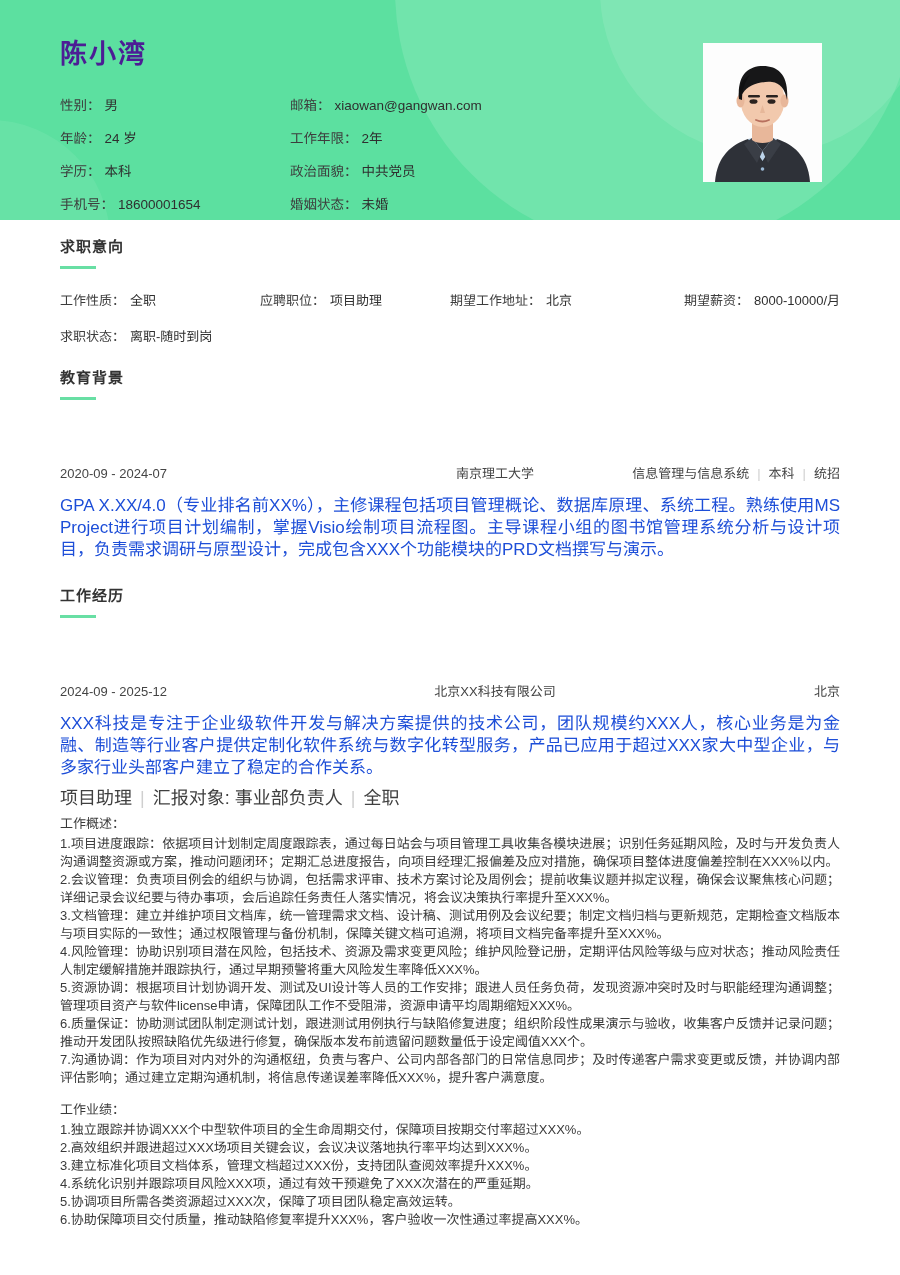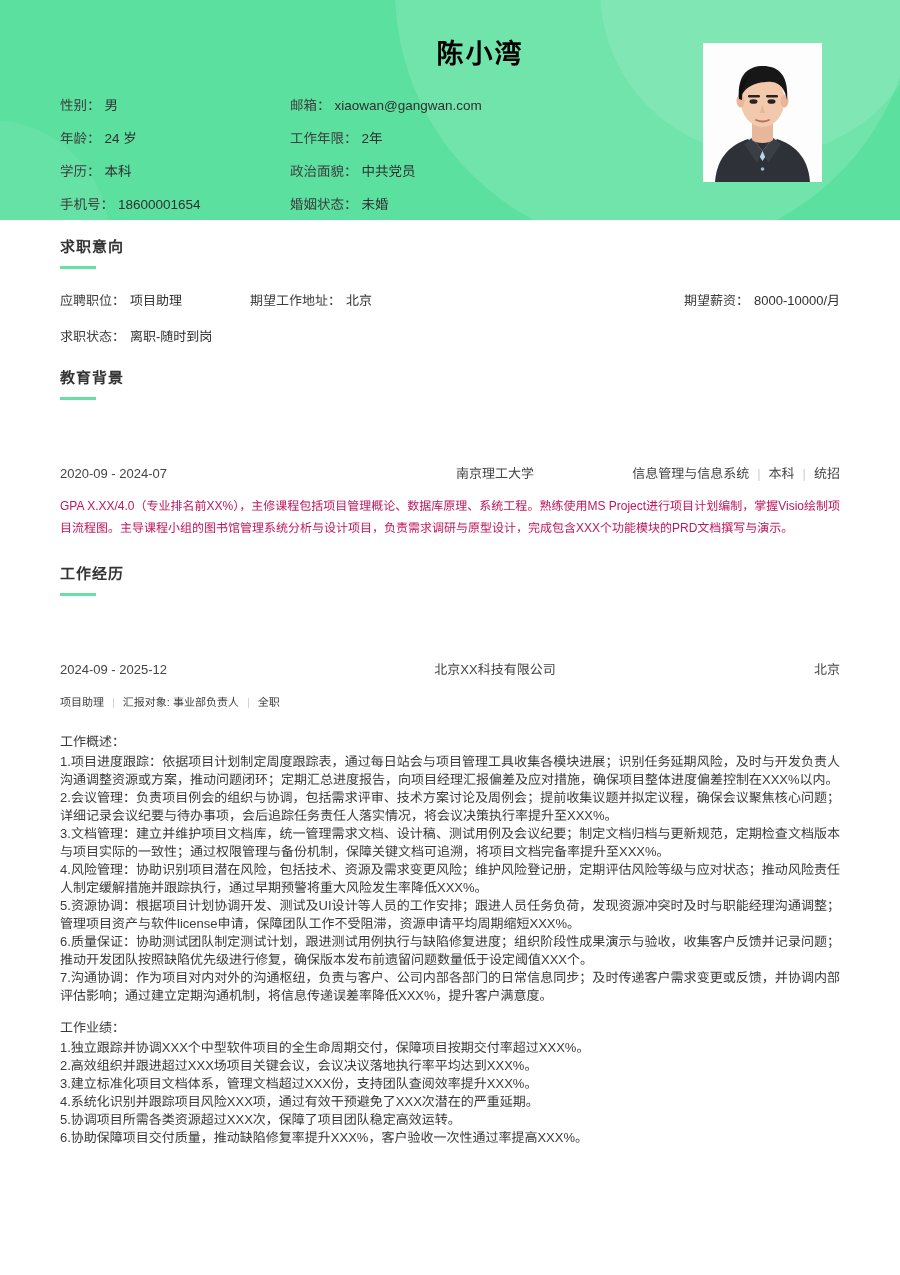--- a/index.html
+++ b/index.html
@@ -21,22 +21,22 @@
     background:#5ce0a0;
     overflow:hidden;
   }
   .deco { position:absolute; border-radius:50%; background:rgba(255,255,255,0.13); pointer-events:none; }
   .deco-a { width:520px; height:520px; left:395px; top:-270px; }
   .deco-b { width:330px; height:330px; left:600px; top:-175px; background:rgba(255,255,255,0.10); }
   .deco-c { width:240px; height:240px; left:-130px; top:120px; background:rgba(255,255,255,0.07); }
 
   .hd-inner { position:relative; z-index:2; padding:38px 0 0 60px; }
   .name {
-    font-size:27px; font-weight:bold; color:#000000;
-    letter-spacing:2px; line-height:1.2; margin-bottom:22px;text-align:center;
+    font-size:27px; font-weight:bold; color:#4c1d95;
+    letter-spacing:2px; line-height:1.2; margin-bottom:22px;
   }
   .info-grid {
     display:grid;
     grid-template-columns:230px 1fr;
     row-gap:5px;
     width:620px;
   }
   .info-item { font-size:13.5px; color:#3d3d3d; line-height:28px; white-space:nowrap; }
   .info-item .lbl { color:#3d3d3d; }
   .info-item .val { color:#2f2f2f; margin-left:4px; }
@@ -74,27 +74,27 @@
     display:flex; align-items:baseline;
     font-size:13px; color:#444444; line-height:22px;
     margin-bottom:10px;
   }
   .meta-left { width:330px; white-space:nowrap; }
   .meta-mid { flex:1; text-align:center; white-space:nowrap;margin-top:45px; }
   .meta-right { width:240px; text-align:right; white-space:nowrap; }
   .meta-right .sep { color:#cfcfcf; margin:0 8px; font-weight:300; }
 
   .para {
-    font-size:12px; line-height:22px; color:#be185d;
+    font-size:17px; line-height:22px; color:#1d4ed8;
     text-align:justify; margin-bottom:8px;
   }
   .para-block { font-size:13px; line-height:18px; color:#3a3a3a; white-space:pre-wrap; text-align:justify; }
   .gap { height:12px; }
 
-  .tag-row { font-size:11px; color:#3f3f3f; line-height:22px; margin-bottom:18px; }
+  .tag-row { font-size:18px; color:#3f3f3f; line-height:22px; margin-bottom:4px; }
   .tag-row .sep { color:#cfcfcf; margin:0 8px; font-weight:300; }
 
   .sub-lead { font-size:13px; line-height:22px; color:#3a3a3a; margin-bottom:0;font-family:Liberation Serif, serif; }
 </style>
 </head>
 <body>
 
 <div class="page">
 
   <div class="header">
@@ -170,20 +170,23 @@
     </div>
   </div>
 
   <div class="content">
 
     <div class="section">
       <div class="sec-title">求职意向</div>
       <div class="sec-rule"></div>
 
       <div class="row-3">
+        <div class="ji-a">
+          <span class="f-lbl">工作性质：</span><span class="f-val">全职</span>
+        </div>
         <div class="ji-b">
           <span class="f-lbl">应聘职位：</span><span class="f-val">项目助理</span>
         </div>
         <div class="ji-c">
           <span class="f-lbl">期望工作地址：</span><span class="f-val">北京</span>
         </div>
         <div class="ji-d">
           <span class="f-lbl">期望薪资：</span><span class="f-val">8000-10000/月</span>
         </div>
       </div>
@@ -211,20 +214,21 @@
     <div class="section">
       <div class="sec-title">工作经历</div>
       <div class="sec-rule"></div>
 
       <div class="meta-row">
         <div class="meta-left">2024-09 - 2025-12</div>
         <div class="meta-mid">北京XX科技有限公司</div>
         <div class="meta-right">北京</div>
       </div>
 
+      <div class="para">XXX科技是专注于企业级软件开发与解决方案提供的技术公司，团队规模约XXX人，核心业务是为金融、制造等行业客户提供定制化软件系统与数字化转型服务，产品已应用于超过XXX家大中型企业，与多家行业头部客户建立了稳定的合作关系。</div>
 
       <div class="tag-row">
         <span>项目助理</span><span class="sep">|</span><span>汇报对象: 事业部负责人</span><span class="sep">|</span><span>全职</span>
       </div>
 
       <div class="sub-lead">工作概述：</div>
       <div class="para-block">1.项目进度跟踪：依据项目计划制定周度跟踪表，通过每日站会与项目管理工具收集各模块进展；识别任务延期风险，及时与开发负责人沟通调整资源或方案，推动问题闭环；定期汇总进度报告，向项目经理汇报偏差及应对措施，确保项目整体进度偏差控制在XXX%以内。</div>
       <div class="para-block">2.会议管理：负责项目例会的组织与协调，包括需求评审、技术方案讨论及周例会；提前收集议题并拟定议程，确保会议聚焦核心问题；详细记录会议纪要与待办事项，会后追踪任务责任人落实情况，将会议决策执行率提升至XXX%。</div>
       <div class="para-block">3.文档管理：建立并维护项目文档库，统一管理需求文档、设计稿、测试用例及会议纪要；制定文档归档与更新规范，定期检查文档版本与项目实际的一致性；通过权限管理与备份机制，保障关键文档可追溯，将项目文档完备率提升至XXX%。</div>
       <div class="para-block">4.风险管理：协助识别项目潜在风险，包括技术、资源及需求变更风险；维护风险登记册，定期评估风险等级与应对状态；推动风险责任人制定缓解措施并跟踪执行，通过早期预警将重大风险发生率降低XXX%。</div>

